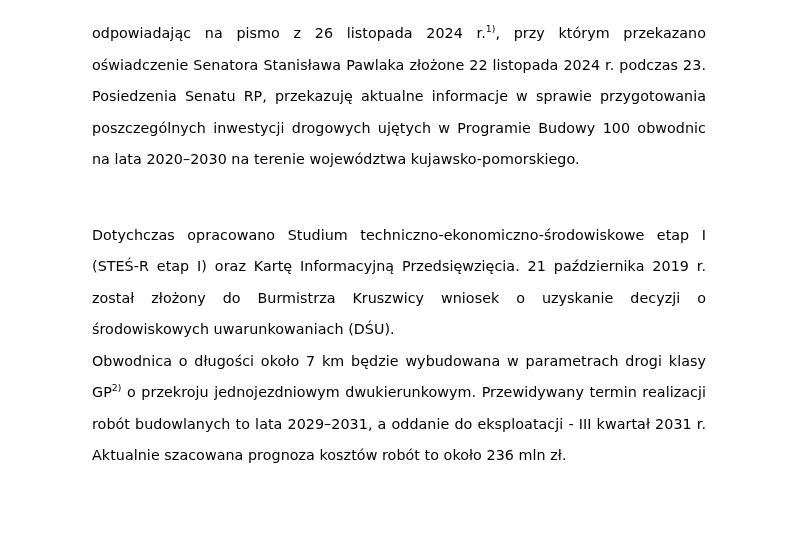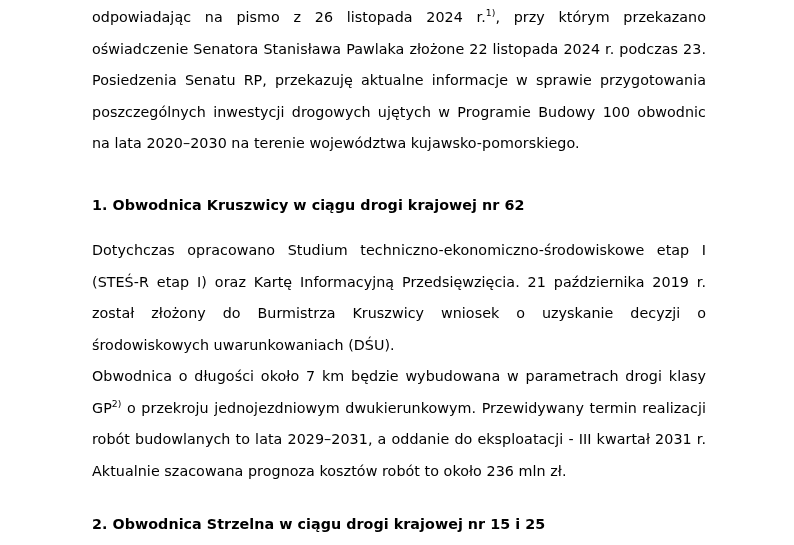--- a/index.html
+++ b/index.html
@@ -12,21 +12,21 @@
     height: 545px;
     overflow: hidden;
     font-family: "DejaVu Sans", sans-serif;
     color: #000000;
   }
   .page {
     position: relative;
     width: 794px;
     height: 545px;
     box-sizing: border-box;
-    padding: 0 88px 0 92px;
+    padding: 16px 88px 0 92px;
   }
   .doc-body {
     padding-top: 2px;
   }
   p {
     margin: 0;
     font-size: 14.3px;
     line-height: 31.5px;
     text-align: justify;
     text-justify: inter-word;
@@ -51,28 +51,26 @@
 </head>
 <body>
 
 <div class="page">
   <div class="doc-body">
 
     <p><span>odpowiadając na pismo z 26 listopada 2024 r.</span><sup>1)</sup><span>, przy którym przekazano oświadczenie Senatora Stanisława Pawlaka złożone 22 listopada 2024 r. podczas 23. Posiedzenia Senatu RP, przekazuję aktualne informacje w sprawie przygotowania poszczególnych inwestycji drogowych ujętych w Programie Budowy 100 obwodnic na lata 2020–2030 na terenie województwa kujawsko-pomorskiego.</span></p>
 
     <div class="spacer-lg"></div>
 
-    <p class="heading">1. Obwodnica Kruszwicy w ciągu drogi krajowej nr 62</p>
 
     <div class="spacer-sm"></div>
 
     <p>Dotychczas opracowano Studium techniczno-ekonomiczno-środowiskowe etap I (STEŚ-R etap I) oraz Kartę Informacyjną Przedsięwzięcia. 21 października 2019 r. został złożony do Burmistrza Kruszwicy wniosek o uzyskanie decyzji o środowiskowych uwarunkowaniach (DŚU).</p>
 
     <p><span>Obwodnica o długości około 7 km będzie wybudowana w parametrach drogi klasy GP</span><sup>2)</sup><span> o przekroju jednojezdniowym dwukierunkowym. Przewidywany termin realizacji robót budowlanych to lata 2029–2031, a oddanie do eksploatacji - III  kwartał 2031 r. Aktualnie szacowana prognoza kosztów robót to około  236  mln zł.</span></p>
 
     <div class="spacer-md"></div>
 
-    <p class="heading">2. Obwodnica Strzelna w ciągu drogi krajowej nr 15 i 25</p>
 
     <div class="spacer-sm"></div>
 
   </div>
 </div>
 
 </body></html>

